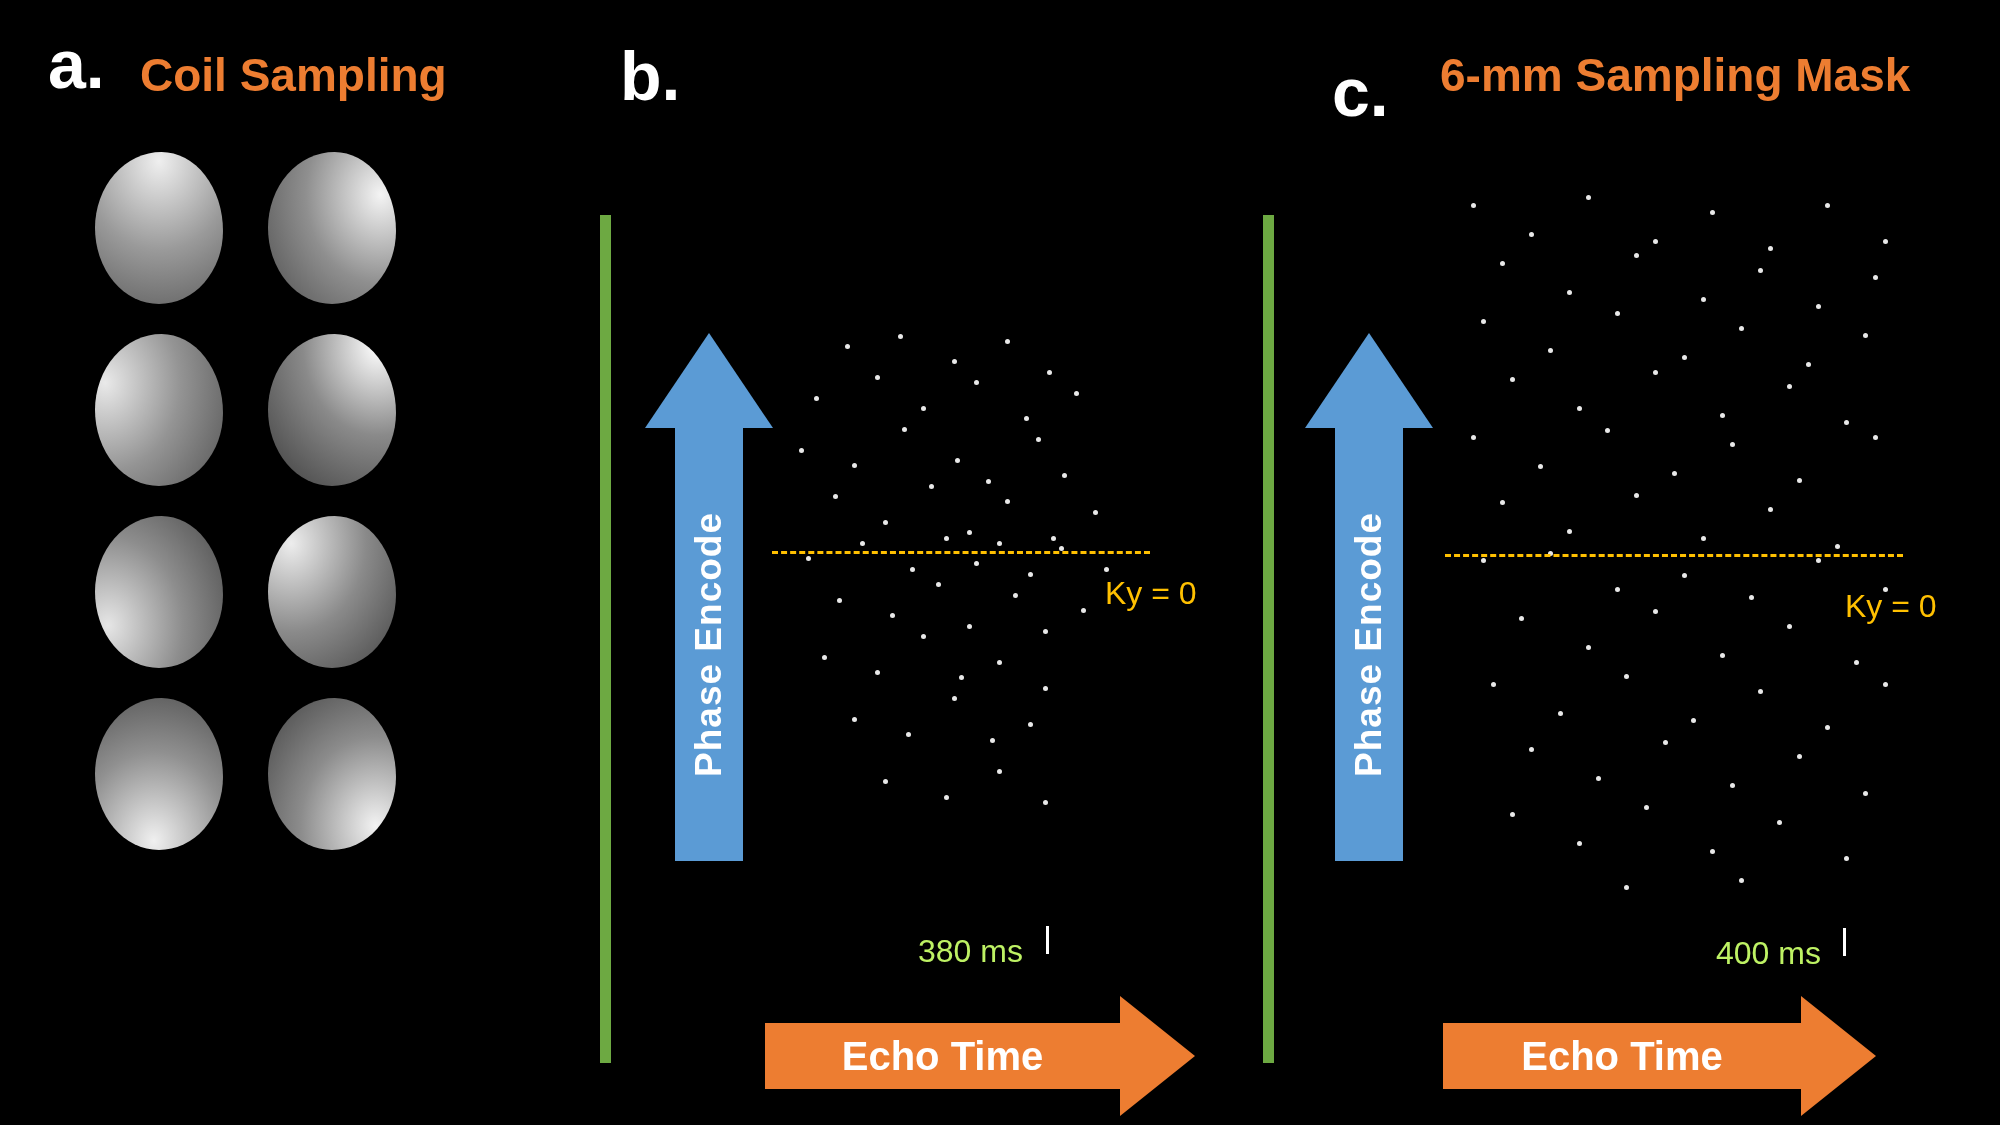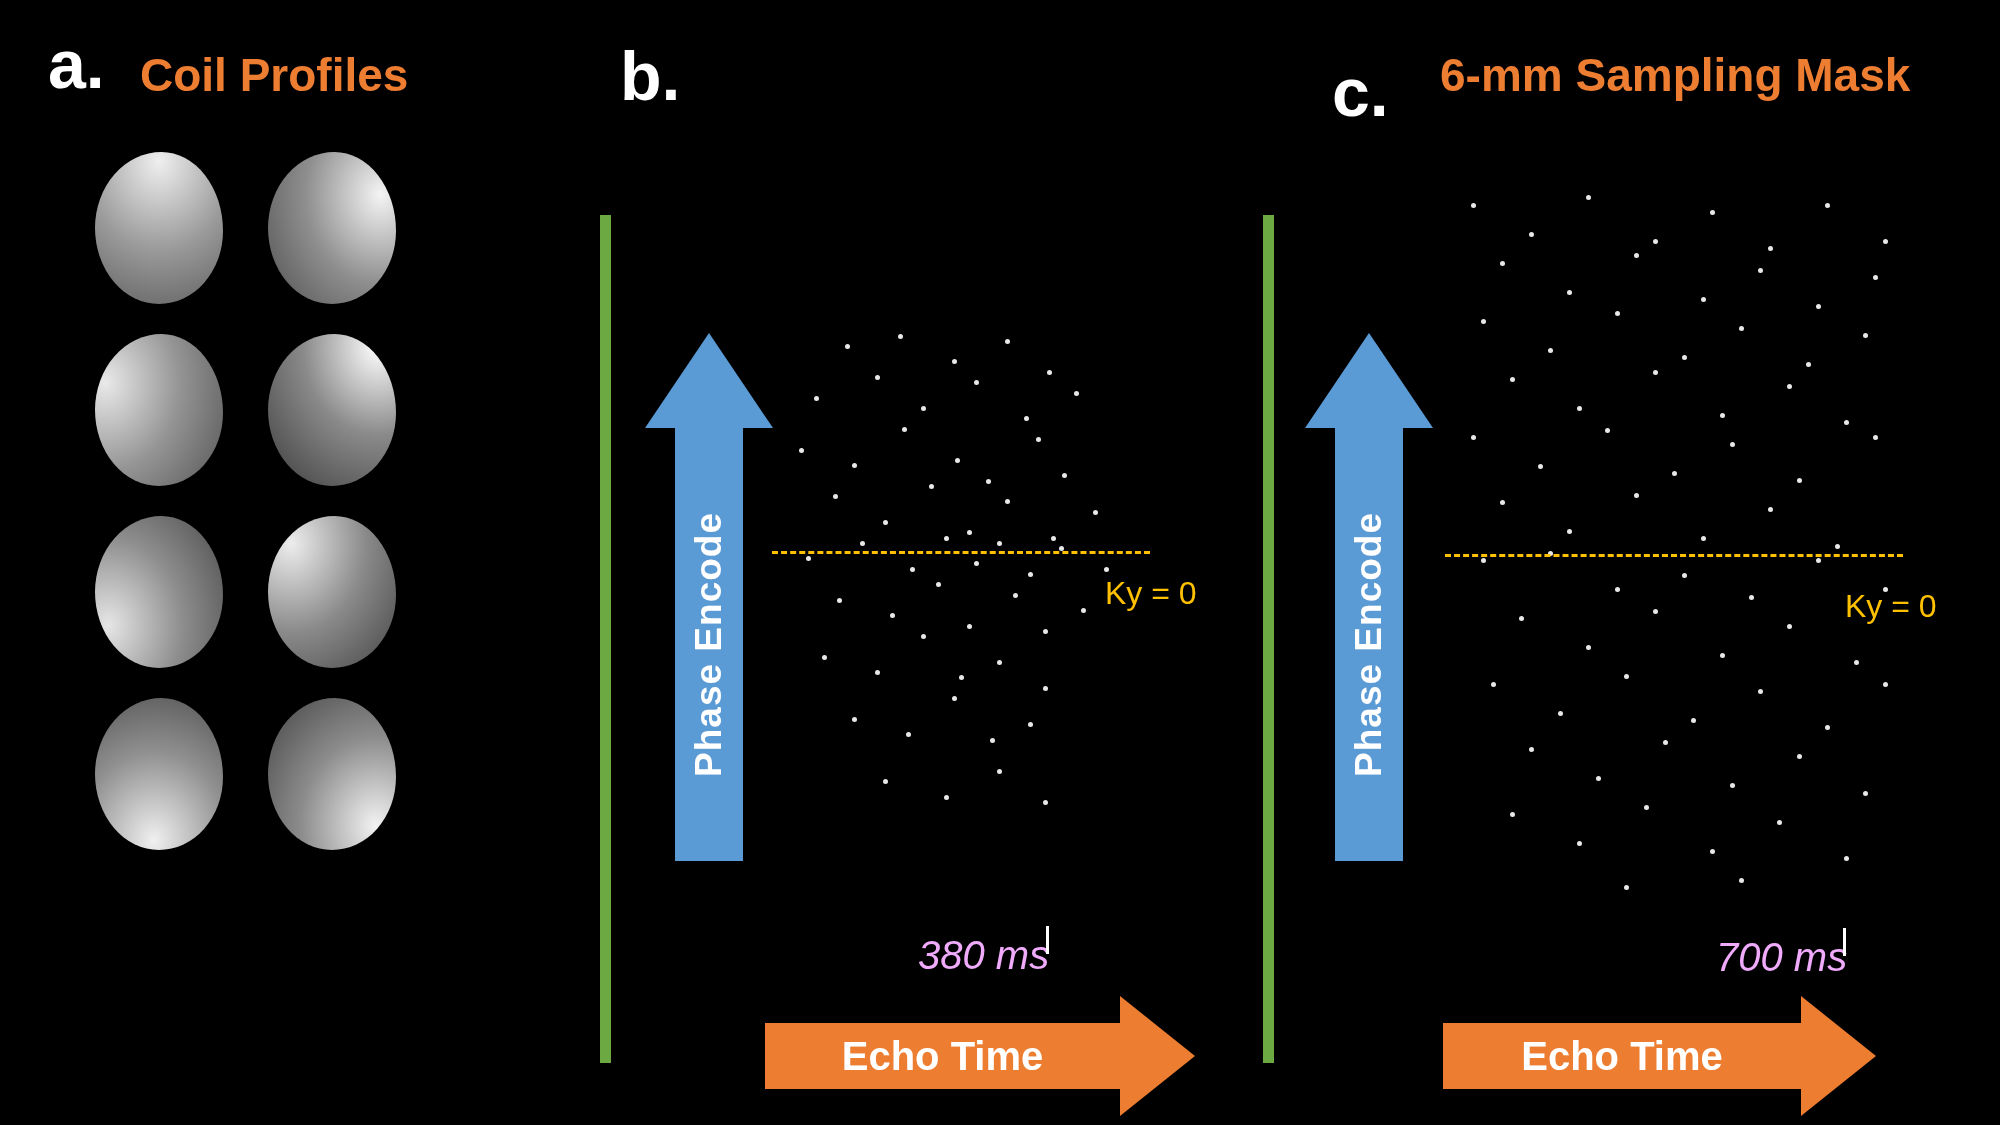--- a/index.html
+++ b/index.html
@@ -36,41 +36,41 @@
 
   
   .scatter { position:absolute; }
   .dot { position:absolute; width:5px; height:5px; border-radius:50%; background:#E8E8E8; }
 
   
   .ky-line { position:absolute; height:0; border-top:3px dashed #FFC000; }
   .ky-label { position:absolute; color:#FFC000; font-size:32px; white-space:nowrap; }
 
   
-  .time-label { position:absolute; color:#f0abfc; font-size:40px; white-space:nowrap;font-style:italic; }
+  .time-label { position:absolute; color:#bef264; font-size:32px; white-space:nowrap; }
   .tick { position:absolute; width:3px; height:28px; background:#ffffff; }
 
   
   .echo-arrow { position:absolute; height:122px; top:995px;
                 display:flex; align-items:center; }
   .echo-shaft { height:66px; background:#ED7D31;
                 display:flex; align-items:center; justify-content:center; }
   .echo-head { width:0; height:0;
                border-top:60px solid transparent;
                border-bottom:60px solid transparent;
                border-left:75px solid #ED7D31; }
   .echo-text { color:#ffffff; font-size:40px; font-weight:bold; white-space:nowrap; }
 </style>
 </head>
 <body>
 
 <div id="figure">
 
   <div class="panel-label" style="left:48px; top:30px;">a.</div>
-  <div class="panel-title" style="left:140px; top:52px;">Coil Profiles</div>
+  <div class="panel-title" style="left:140px; top:52px;">Coil Sampling</div>
   <div class="coil-grid">
       <div class="coil" style="background: radial-gradient(130% 130% at 50% 6%, rgb(239, 239, 239) 0%, rgb(154, 154, 154) 45%, rgb(71, 71, 71) 100%);"></div>
       <div class="coil" style="background: radial-gradient(130% 130% at 88% 28%, rgb(244, 244, 244) 0%, rgb(143, 143, 143) 45%, rgb(62, 62, 62) 100%);"></div>
       <div class="coil" style="background: radial-gradient(130% 130% at 8% 32%, rgb(233, 233, 233) 0%, rgb(148, 148, 148) 45%, rgb(69, 69, 69) 100%);"></div>
       <div class="coil" style="background: radial-gradient(130% 130% at 86% 8%, rgb(255, 255, 255) 0%, rgb(138, 138, 138) 45%, rgb(56, 56, 56) 100%);"></div>
       <div class="coil" style="background: radial-gradient(130% 130% at 10% 72%, rgb(230, 230, 230) 0%, rgb(141, 141, 141) 45%, rgb(58, 58, 58) 100%);"></div>
       <div class="coil" style="background: radial-gradient(130% 130% at 18% 18%, rgb(237, 237, 237) 0%, rgb(138, 138, 138) 45%, rgb(53, 53, 53) 100%);"></div>
       <div class="coil" style="background: radial-gradient(130% 130% at 46% 94%, rgb(240, 240, 240) 0%, rgb(144, 144, 144) 45%, rgb(56, 56, 56) 100%);"></div>
       <div class="coil" style="background: radial-gradient(130% 130% at 84% 84%, rgb(242, 242, 242) 0%, rgb(140, 140, 140) 45%, rgb(54, 54, 54) 100%);"></div>
     </div>
@@ -244,21 +244,21 @@
       <div class="dot" style="left: 57%; top: 91%;"></div>
       <div class="dot" style="left: 71%; top: 87%;"></div>
       <div class="dot" style="left: 85%; top: 92%;"></div>
       <div class="dot" style="left: 39%; top: 96%;"></div>
       <div class="dot" style="left: 63%; top: 95%;"></div>
     </div>
 
   <div class="ky-line" style="left:1445px; top:554px; width:458px;"></div>
   <div class="ky-label" style="left:1845px; top:588px;">Ky = 0</div>
 
-  <div class="time-label" style="left:1716px; top:935px;">700 ms</div>
+  <div class="time-label" style="left:1716px; top:935px;">400 ms</div>
   <div class="tick" style="left:1843px; top:928px;"></div>
 
   <div class="echo-arrow" style="left:1443px;">
     <div class="echo-shaft" style="width:358px;">
       <span class="echo-text">Echo Time</span>
     </div>
     <div class="echo-head"></div>
   </div>
 
 </div>

